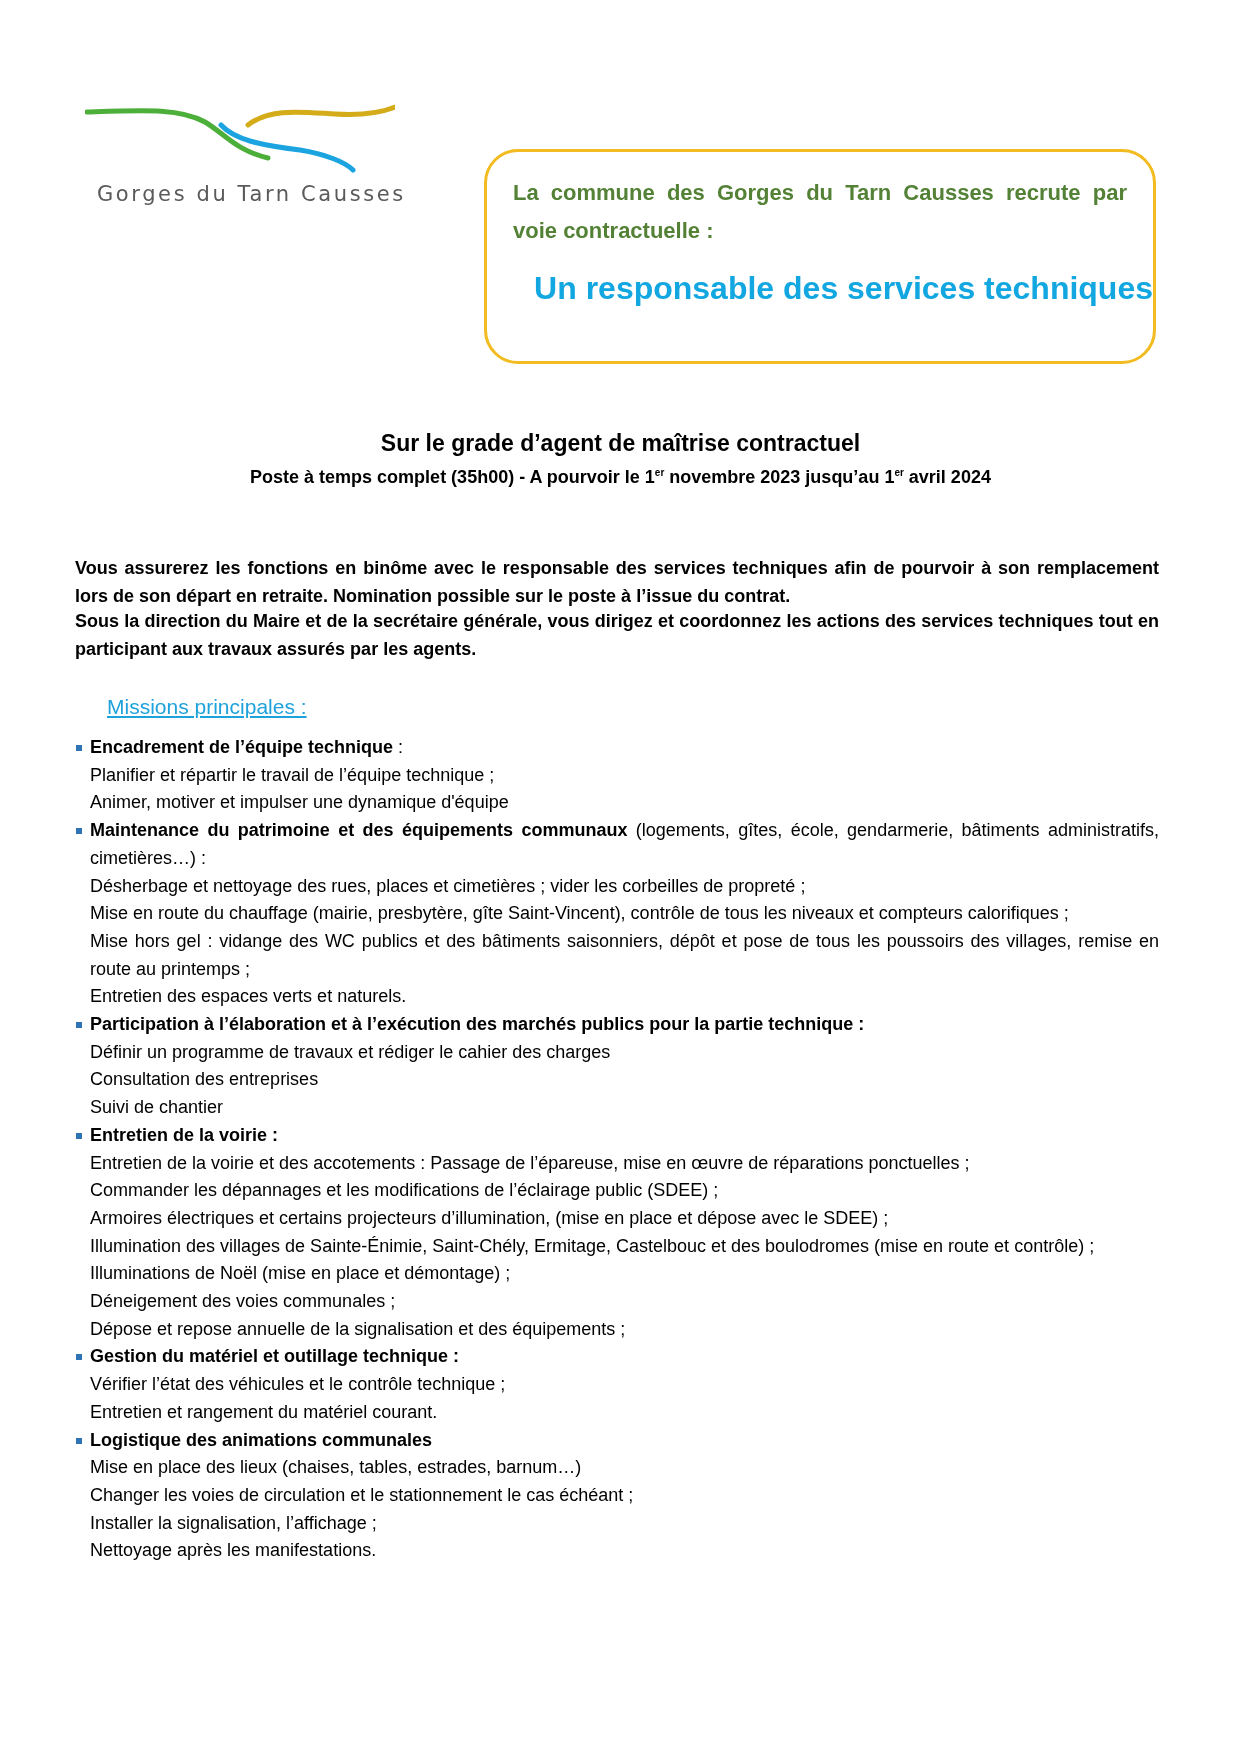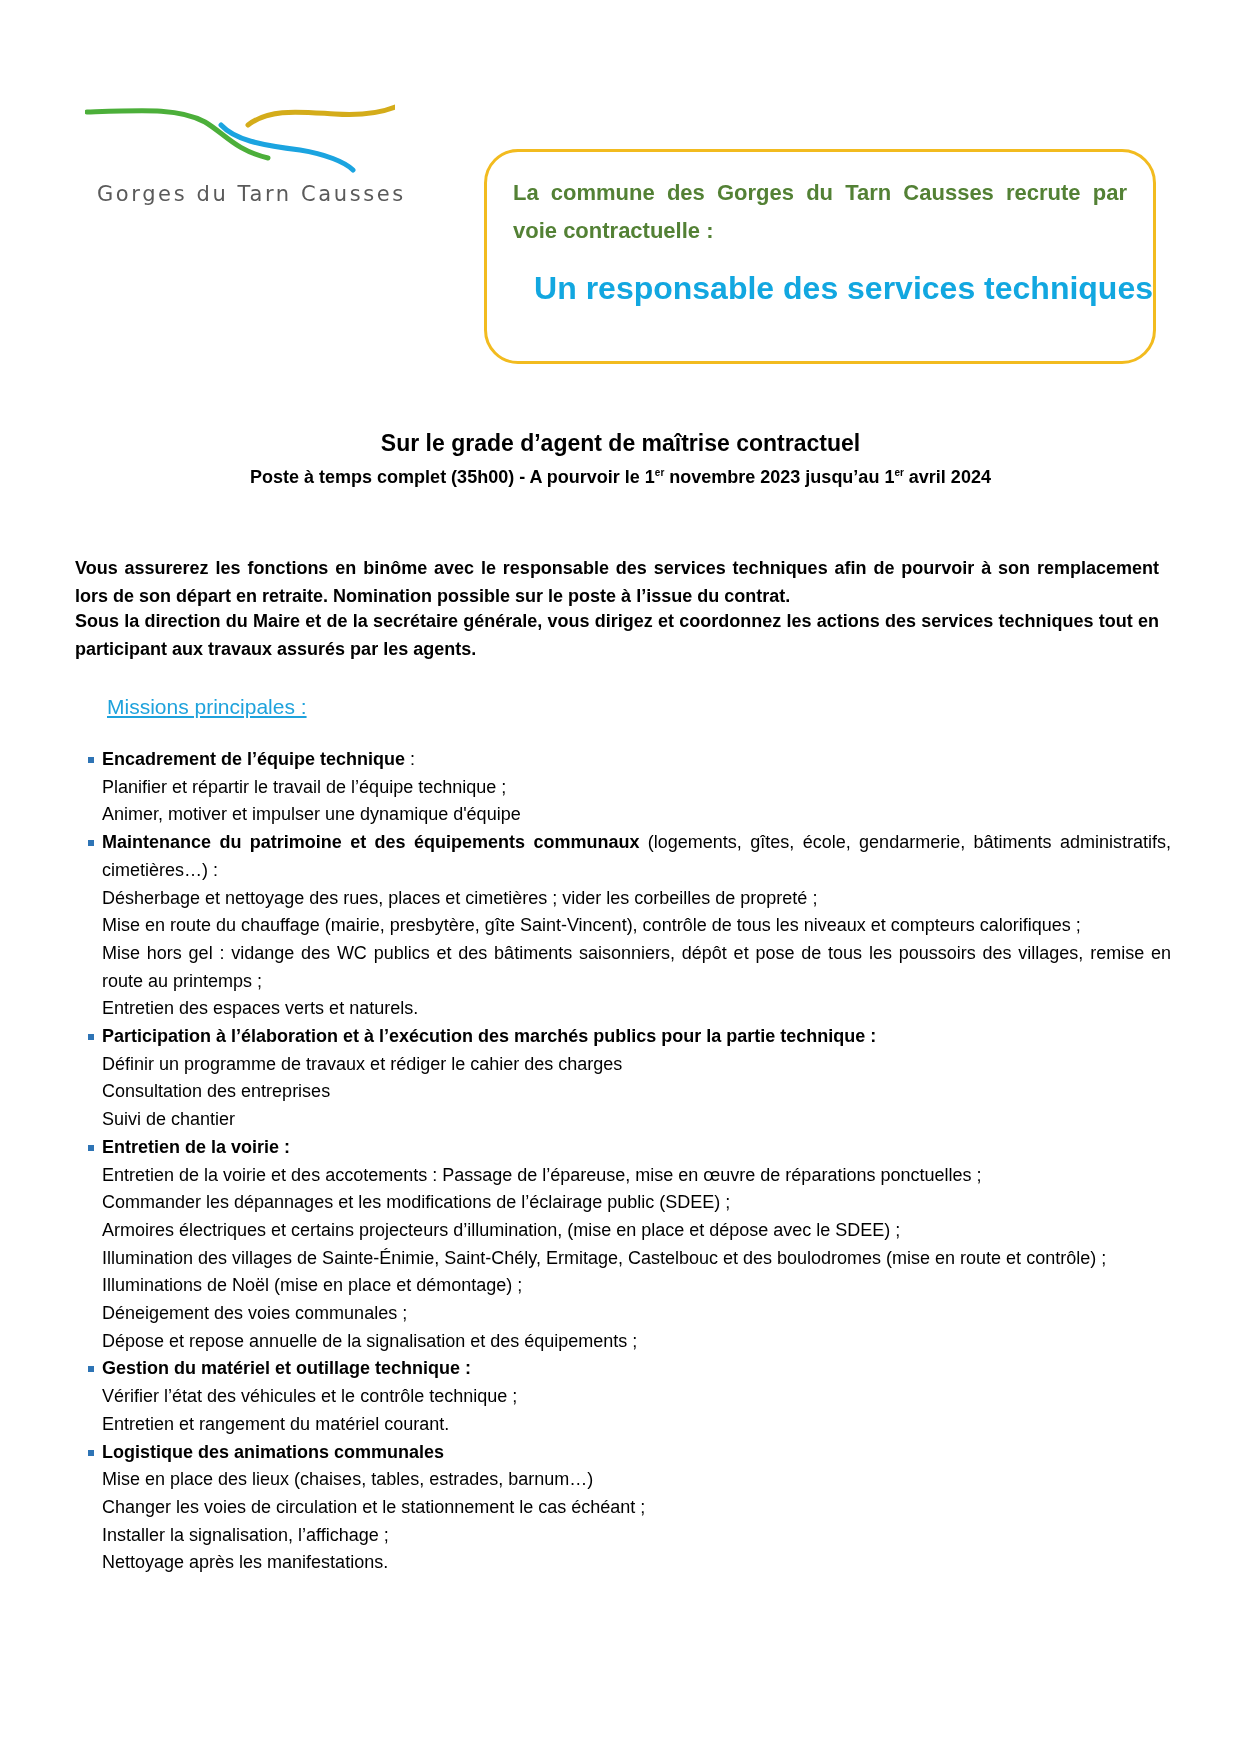--- a/index.html
+++ b/index.html
@@ -26,21 +26,21 @@
   .poste sup { font-size: 10px; }
 
   .para { position: absolute; left: 75px; width: 1084px; font-size: 18px; font-weight: bold;
           line-height: 28px; text-align: justify; }
   .p1 { top: 516px; margin-top: 38px; }
   .p2 { top: 607px; }
 
   .missions-title { position: absolute; left: 75px; top: 695px; font-size: 21px; color: #1ea2dc;
                     text-decoration: underline; margin-left: 32px; }
 
-  .missions { position: absolute; left: 75px; top: 734px; width: 1084px; margin: 12px; padding: 0;
+  .missions { position: absolute; left: 75px; top: 734px; width: 1084px; margin: 0; padding: 0;
               list-style: none; font-size: 18px; line-height: 27.7px; }
   .mission { position: relative; padding-left: 15px; }
   .bullet { position: absolute; left: 1px; top: 11px; width: 6px; height: 6px; background: #2e74b5; }
   .mission-head { font-weight: bold; }
   .mission-note { font-weight: normal; }
   .task { text-align: justify; }
 </style>
 </head>
 <body>
 

